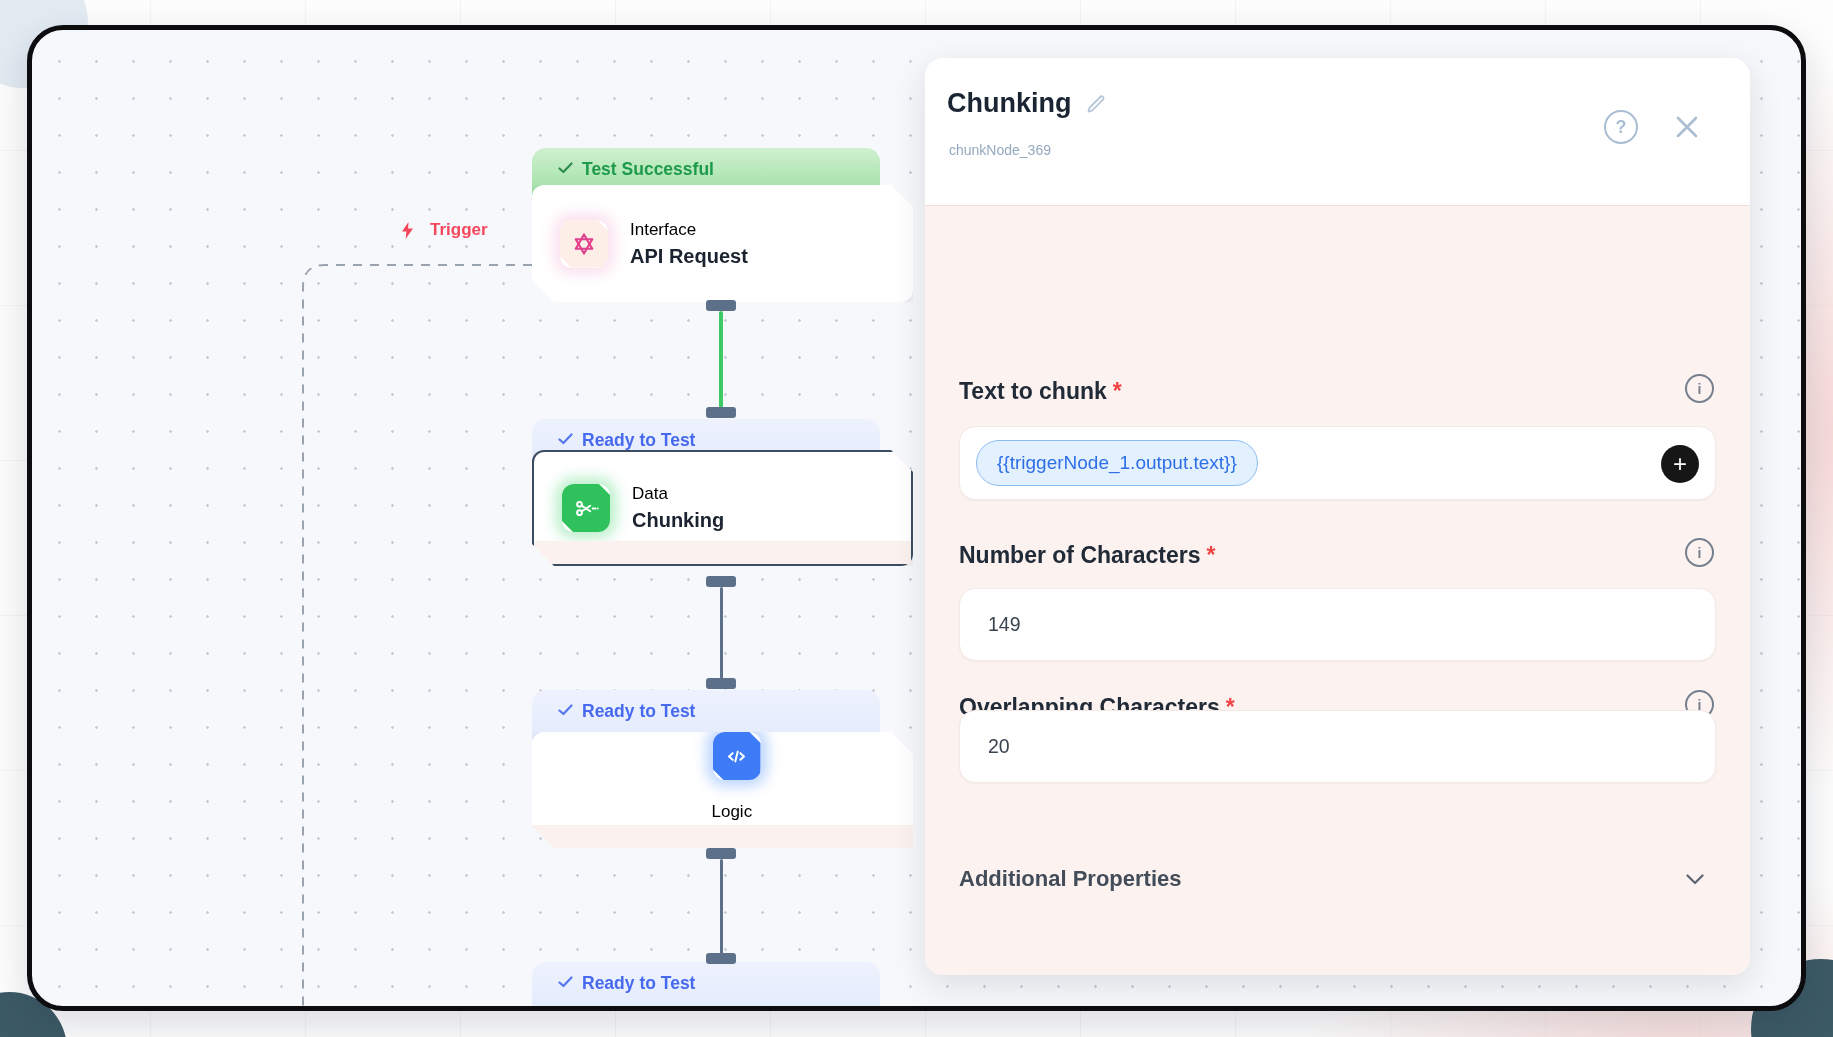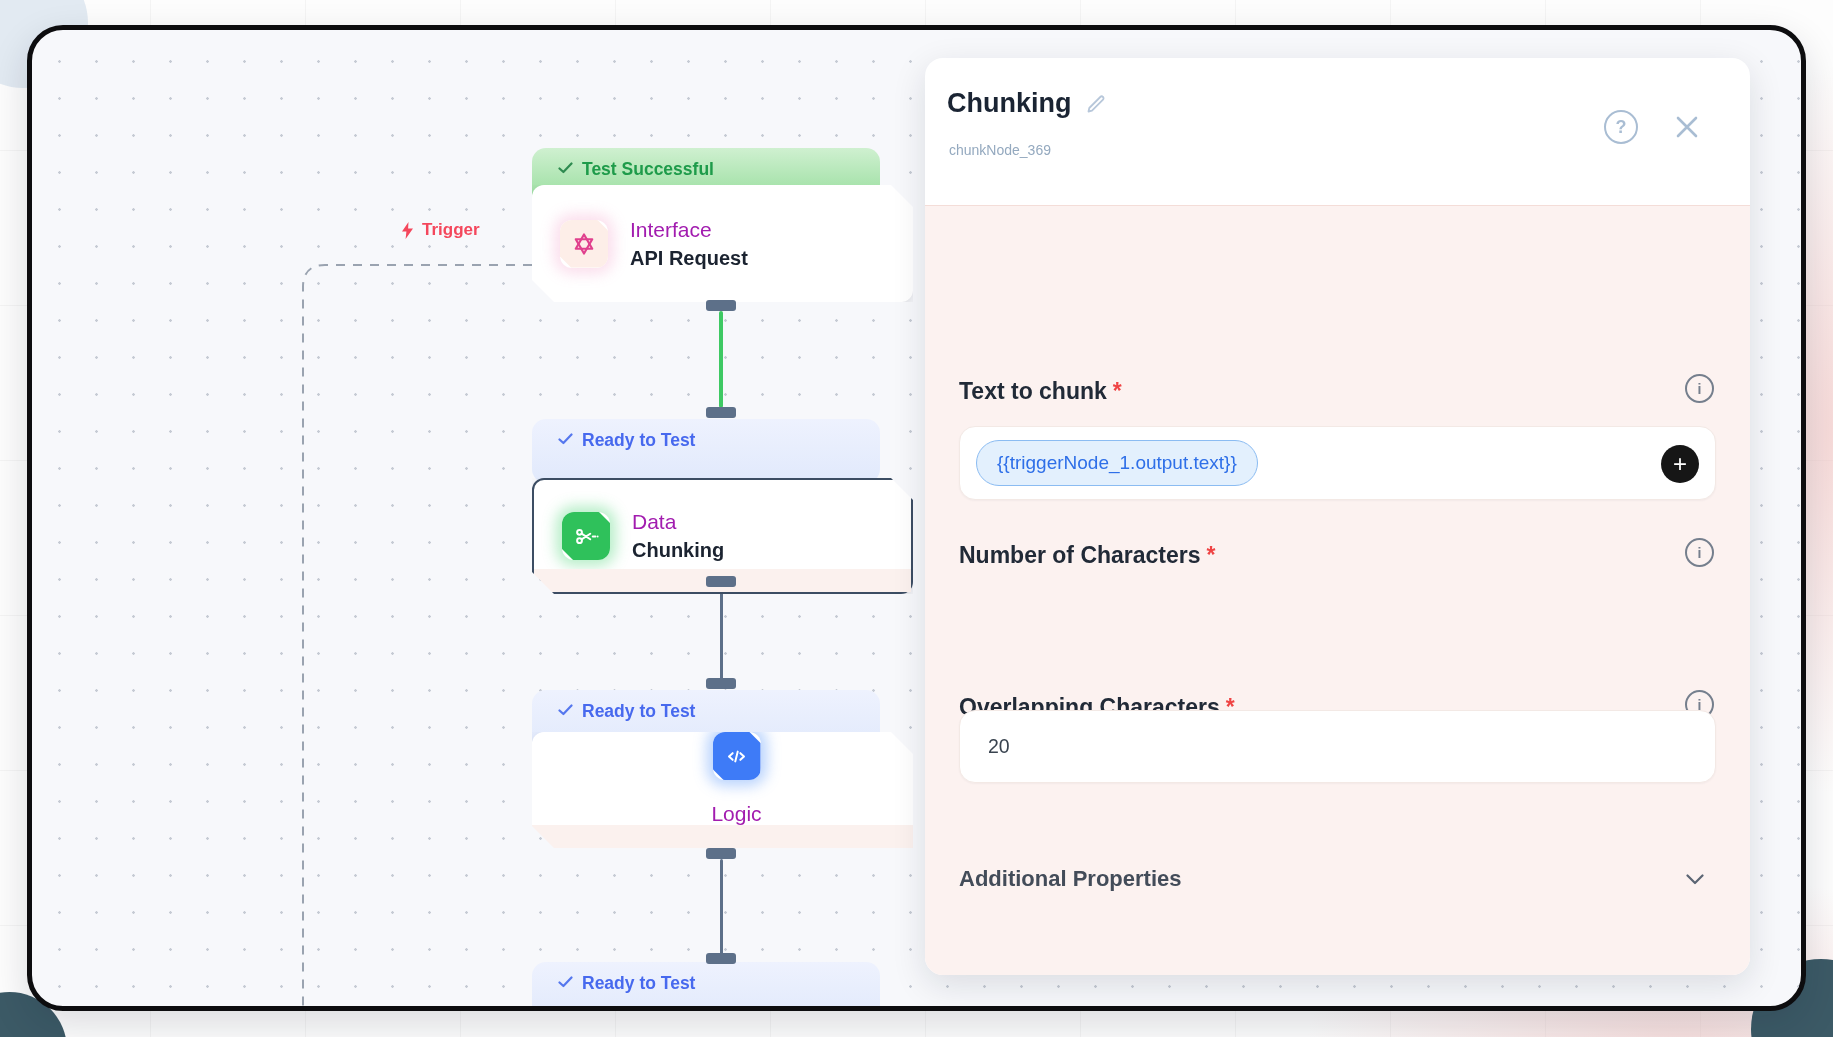--- a/index.html
+++ b/index.html
@@ -22,21 +22,21 @@
     background-image:radial-gradient(#c6cbd4 1.3px,transparent 1.45px);
     background-size:37px 37px;background-position:9px 13px;}
 
   svg{display:block;}
 
   
   .edge{position:absolute;left:687px;width:4px;border-radius:2px;z-index:0;}
   .edge.active{background:#3ec963;}
   .edge.plain{background:#5d7089;width:3px;left:688px;}
   .dashed-path{position:absolute;inset:0;z-index:0;pointer-events:none;}
-  .trigger-label{position:absolute;left:369px;top:190px;display:flex;align-items:center;gap:8px;
+  .trigger-label{position:absolute;left:369px;top:190px;display:flex;align-items:center;gap:16px;
     color:#f4475c;font-size:17px;font-weight:700;z-index:2;}
 
   
   .badge{position:absolute;left:500px;width:348px;border-radius:14px;display:flex;align-items:flex-start;
     padding:11px 0 0 26px;gap:9px;font-size:17.5px;font-weight:700;z-index:1;}
   .badge.success{background:linear-gradient(180deg,#cff0d0 0%,#94dc9a 90%);color:#1e9b4a;}
   .badge.ready{background:linear-gradient(180deg,#eef2fe 0%,#e2eafc 90%);color:#4769ee;}
   .badge .chk{margin-top:3px;}
 
   
@@ -48,21 +48,21 @@
   .card .strip{position:absolute;left:0;right:0;bottom:0;height:23px;background:#fbf1ee;}
   .tilewrap{width:48px;height:48px;border-radius:12px;flex:0 0 auto;}
   .tilewrap.pink{box-shadow:0 0 14px 6px rgba(240,140,190,.28);}
   .tilewrap.green{box-shadow:0 0 14px 6px rgba(66,211,110,.38);}
   .tilewrap.blue{box-shadow:0 0 14px 6px rgba(80,145,250,.40);}
   .tile{width:100%;height:100%;border-radius:12px;display:flex;align-items:center;justify-content:center;
     clip-path:polygon(0 0,calc(100% - 11px) 0,100% 11px,100% 100%,11px 100%,0 calc(100% - 11px));}
   .tile.pink{background:#fdeee8;}
   .tile.green{background:#2fc15b;}
   .tile.blue{background:#3e7bf7;}
-  .ntxt .cat{font-size:21px;color:#a21caf;margin-bottom:5px;}
+  .ntxt .cat{font-size:17px;color:#000000;margin-bottom:5px;}
   .ntxt .ttl{font-size:20px;font-weight:700;color:#1b2330;}
 
   .handle{position:absolute;left:674px;width:30px;height:11px;background:#5d7089;border-radius:3px;z-index:5;}
 
   
   .panel{position:absolute;left:893px;top:28px;width:825px;height:917px;background:#fff;border-radius:18px;
     box-shadow:0 10px 34px rgba(15,23,42,.12);z-index:50;overflow:hidden;}
   .p-title{position:absolute;left:22px;top:30px;display:flex;align-items:center;gap:13px;
     font-size:27px;font-weight:700;color:#1a2433;}
   .p-sub{position:absolute;left:24px;top:84px;font-size:14px;color:#94a9bf;}
@@ -136,21 +136,21 @@
       </div>
       <div class="handle" style="top:270px;"></div>
 
       <div class="handle" style="top:377px;"></div>
       <div class="badge ready" style="top:389px;height:64px;">
         <svg class="chk" width="15" height="12" viewBox="0 0 15 12">
             <path d="M1.5 6.5 L5.4 10 L13.5 1.5" fill="none" stroke="#5577ee" stroke-width="2.2" stroke-linecap="round" stroke-linejoin="round"></path>
           </svg>
         <span>Ready to Test</span>
       </div>
-      <div class="card selected" style="top:448px;height:116px;">
+      <div class="card selected" style="top:420px;height:116px;">
         <div class="tilewrap green">
             <div class="tile green">
           <svg width="25" height="25" viewBox="0 0 24 24">
             <circle cx="5.3" cy="8" r="2.3" fill="none" stroke="#fff" stroke-width="1.9"></circle>
             <circle cx="5.3" cy="16" r="2.3" fill="none" stroke="#fff" stroke-width="1.9"></circle>
             <path d="M7.3 9.2 L15.6 14.6 M7.3 14.8 L15.6 9.4" fill="none" stroke="#fff" stroke-width="1.9" stroke-linecap="round"></path>
             <path d="M18 12 h2.6" stroke="#fff" stroke-width="1.9" stroke-linecap="round"></path>
             <circle cx="22.7" cy="12" r="0.9" fill="#fff"></circle>
           </svg>
         </div>
@@ -227,20 +227,23 @@
               <span>+</span>
             </div>
         </div>
 
         <div class="f-label" style="top:336px;">
           <span>Number of Characters</span><span class="req">*</span>
         </div>
         <div class="info-icon" style="top:332px;">
             <span>i</span>
           </div>
+        <div class="f-input" style="top:382px;height:73px;">
+          <div class="f-value">149</div>
+        </div>
 
         <div class="f-label" style="top:488px;">
           <span>Overlapping Characters</span><span class="req">*</span>
         </div>
         <div class="info-icon" style="top:484px;">
             <span>i</span>
           </div>
         <div class="f-input" style="top:504px;height:73px;">
           <div class="f-value">20</div>
         </div>

